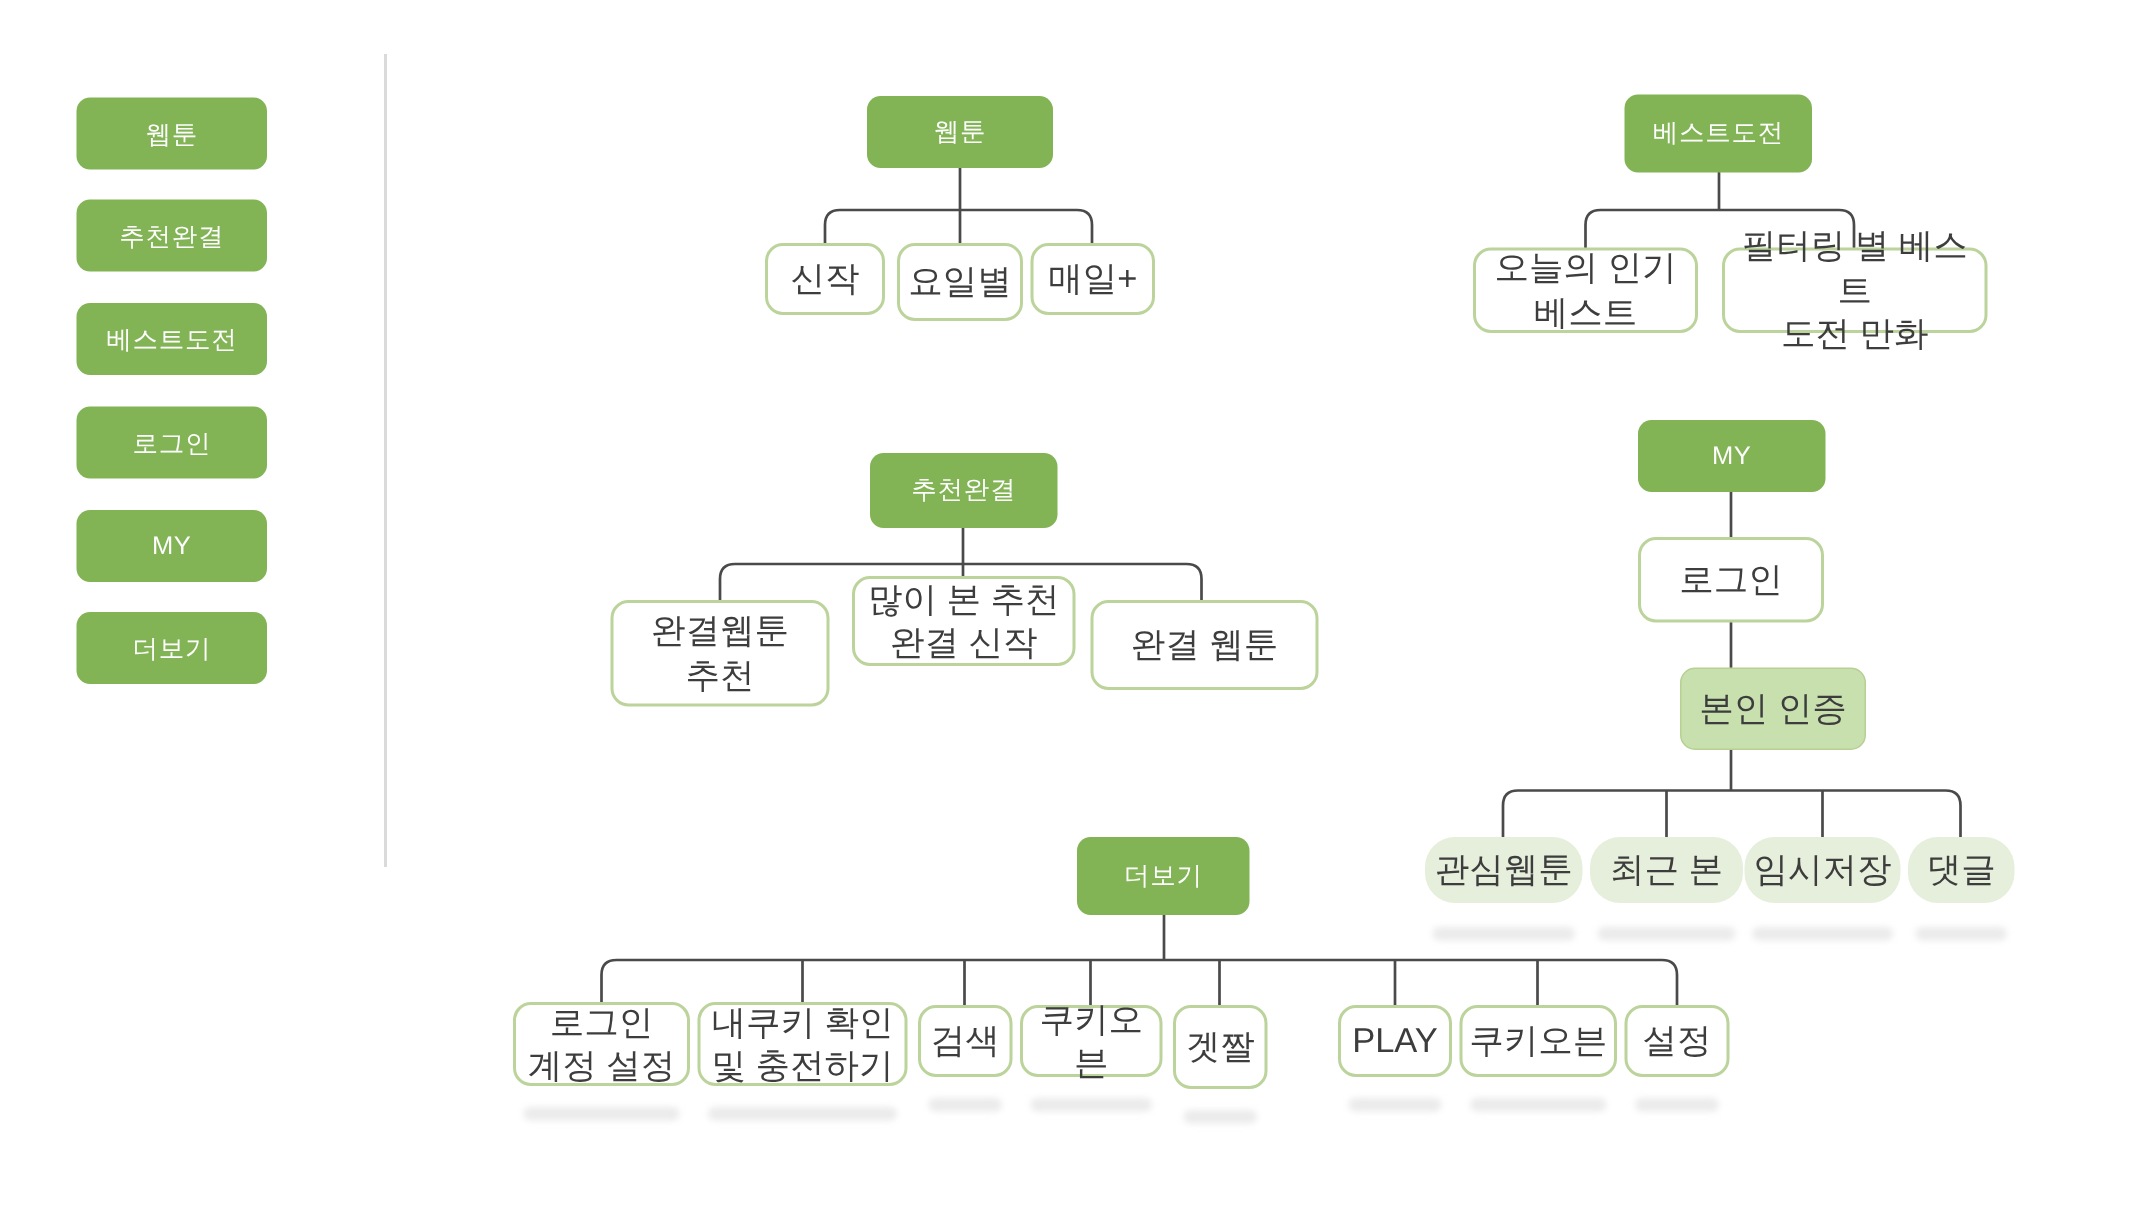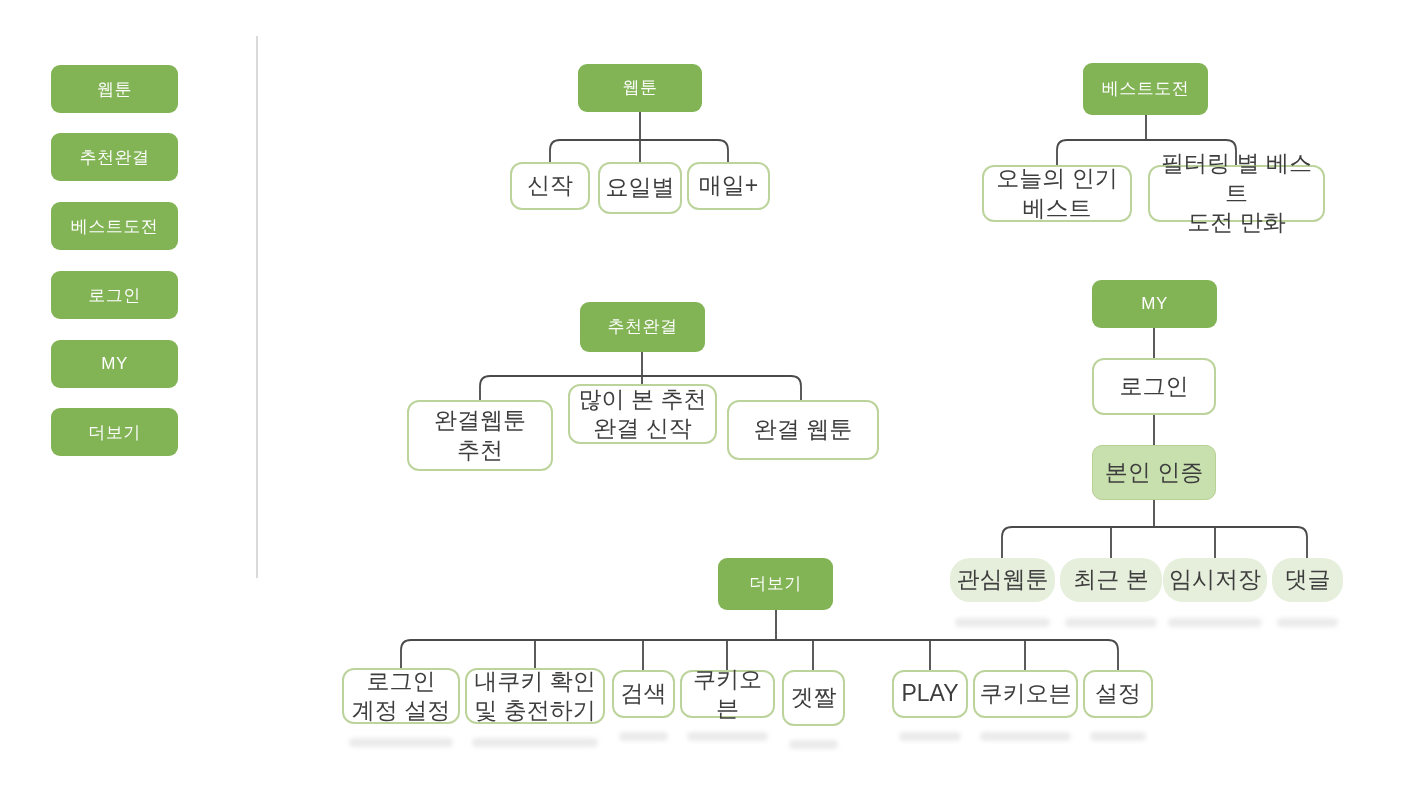--- a/index.html
+++ b/index.html
@@ -28,21 +28,21 @@
     text-align:center;white-space:pre-line;line-height:1.28;z-index:2;color:var(--text-dark);
     font-size:23px;
   }
   .root{
     background:var(--green);color:#fdfdfd;border-radius:9px;font-size:17px;letter-spacing:0.5px;
   }
   .child{
     background:#ffffff;border:2px solid var(--border-green);border-radius:12px;
   }
   .mid{
-    background:var(--mid-green);border:1px solid #b7d093;border-radius:10px;
+    background:var(--mid-green);border:1px solid #b7d093;border-radius:10px;margin-left:28px;
   }
   .leaf{
     background:var(--pale-green);border-radius:20px;
   }
   .reflect::after{
     content:"";position:absolute;left:5px;right:5px;top:calc(100% + 16px);height:9px;
     background:#ebebeb;border-radius:8px;filter:blur(2px);
   }
   svg.connectors{position:absolute;left:0;top:0;z-index:1;}
 </style>

